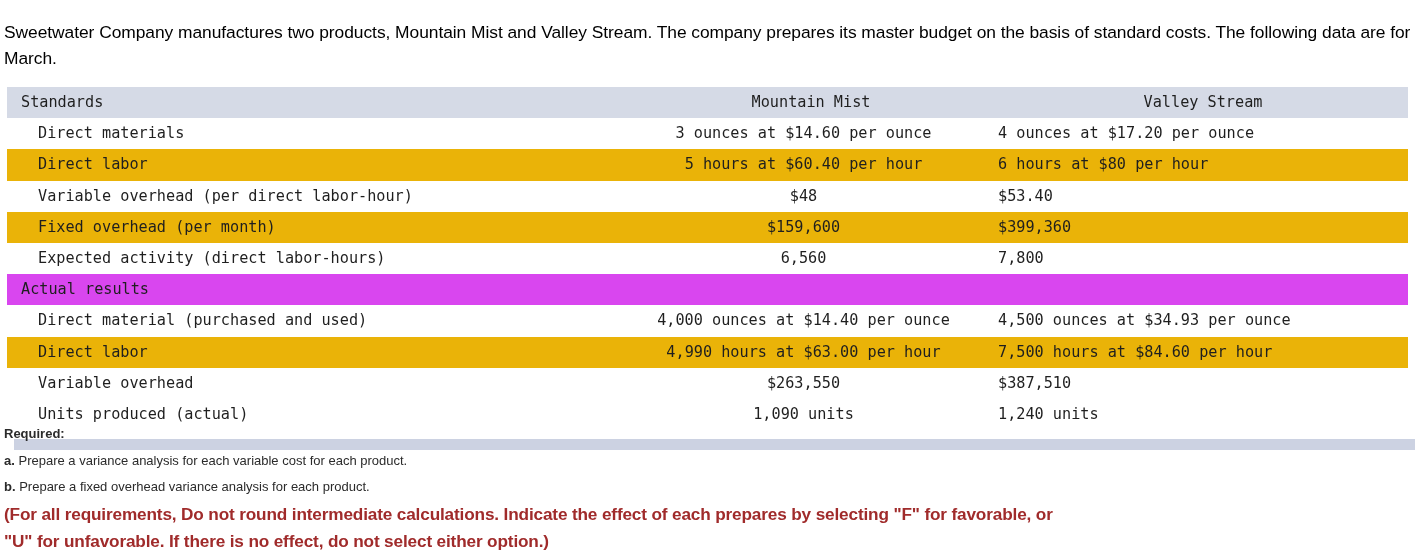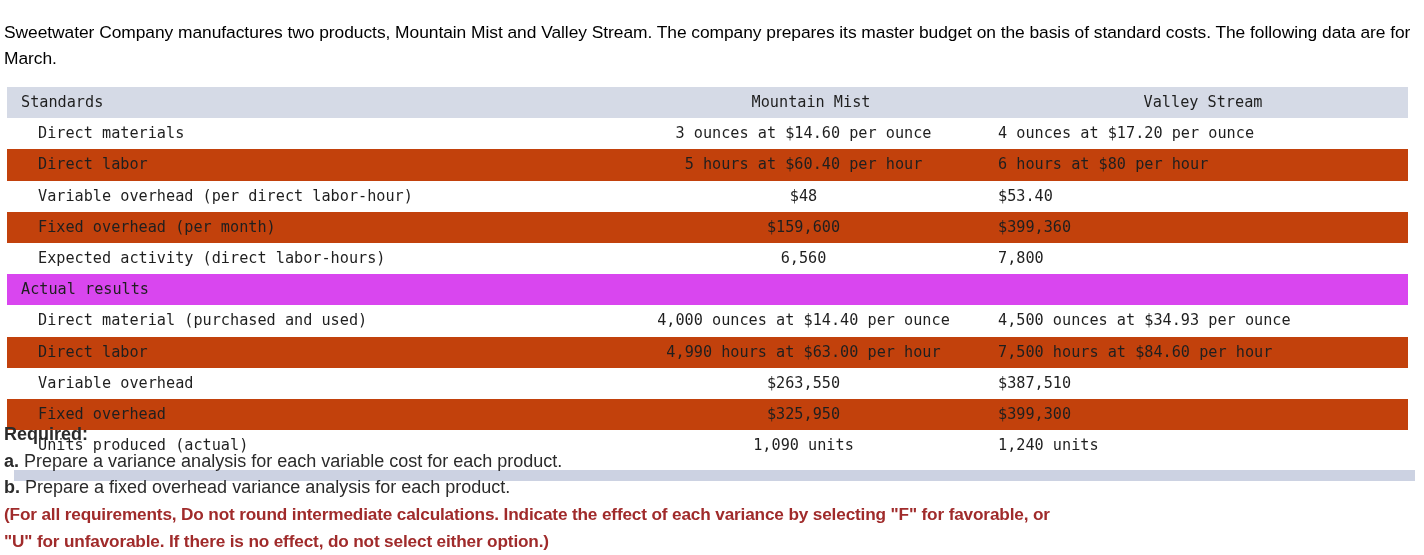--- a/index.html
+++ b/index.html
@@ -60,21 +60,21 @@
   .col-vs     { width: 414px; padding-right: 15px !important; }
 
   tr.headrow td {
     background: #d5dae6;
     height: 24px;
     font-weight: 400;
   }
   tr.headrow .col-mm,
   tr.headrow .col-vs { text-align: center; padding-right: 0 !important; }
 
-  tr.stripe td { background: #c2410c; }
+  tr.stripe td { background: #eab308; }
   tr.plain  td { background: #ffffff; }
 
   tr.section td { background: #d946ef; }
 
   .ind0 { padding-left: 14px !important; }
   .ind1 { padding-left: 31px !important; }
 
   .footband {
     position: absolute;
     left: 7px;
@@ -83,21 +83,21 @@
     height: 11px;
     background: #ccd2e2;
   }
 
   
   .required {
     position: absolute;
     left: 4px;
     top: 421px;
     width: 1414px;
-    font-size: 18px;
+    font-size: 13px;
     line-height: 26.5px;
     color: #2b2b2b;
   }
   .required .line { white-space: nowrap; }
   .required b { font-weight: bold; }
   .req-heading { font-weight: bold; }
 
   .note {
     position: absolute;
     left: 4px;
@@ -167,40 +167,35 @@
         <tr class="stripe">
           <td class="col-label ind1">Direct labor</td>
           <td class="col-mm">4,990 hours at $63.00 per hour</td>
           <td class="col-vs">7,500 hours at $84.60 per hour</td>
         </tr>
         <tr class="plain">
           <td class="col-label ind1">Variable overhead</td>
           <td class="col-mm">$263,550</td>
           <td class="col-vs">$387,510</td>
         </tr>
-        <tr class="stripe">
-          <td class="col-label ind1">Fixed overhead</td>
-          <td class="col-mm">$325,950</td>
-          <td class="col-vs">$399,300</td>
-        </tr>
         <tr class="plain">
           <td class="col-label ind1">Units produced (actual)</td>
           <td class="col-mm">1,090 units</td>
           <td class="col-vs">1,240 units</td>
         </tr>
       </tbody>
     </table>
 
     <div class="footband" style="position:relative; margin-top:9px;"></div>
   </div>
 
   <div class="required">
     <div class="line req-heading">Required:</div>
     <div class="line"><b>a.</b><span> Prepare a variance analysis for each variable cost for each product.</span></div>
     <div class="line"><b>b.</b><span> Prepare a fixed overhead variance analysis for each product.</span></div>
   </div>
 
   <div class="note">
-    <div class="line">(For all requirements, Do not round intermediate calculations. Indicate the effect of each variance by selecting "F" for favorable, or</div>
+    <div class="line">(For all requirements, Do not round intermediate calculations. Indicate the effect of each prepares by selecting "F" for favorable, or</div>
     <div class="line">"U" for unfavorable. If there is no effect, do not select either option.)</div>
   </div>
 
 </div>
 
 </body></html>

